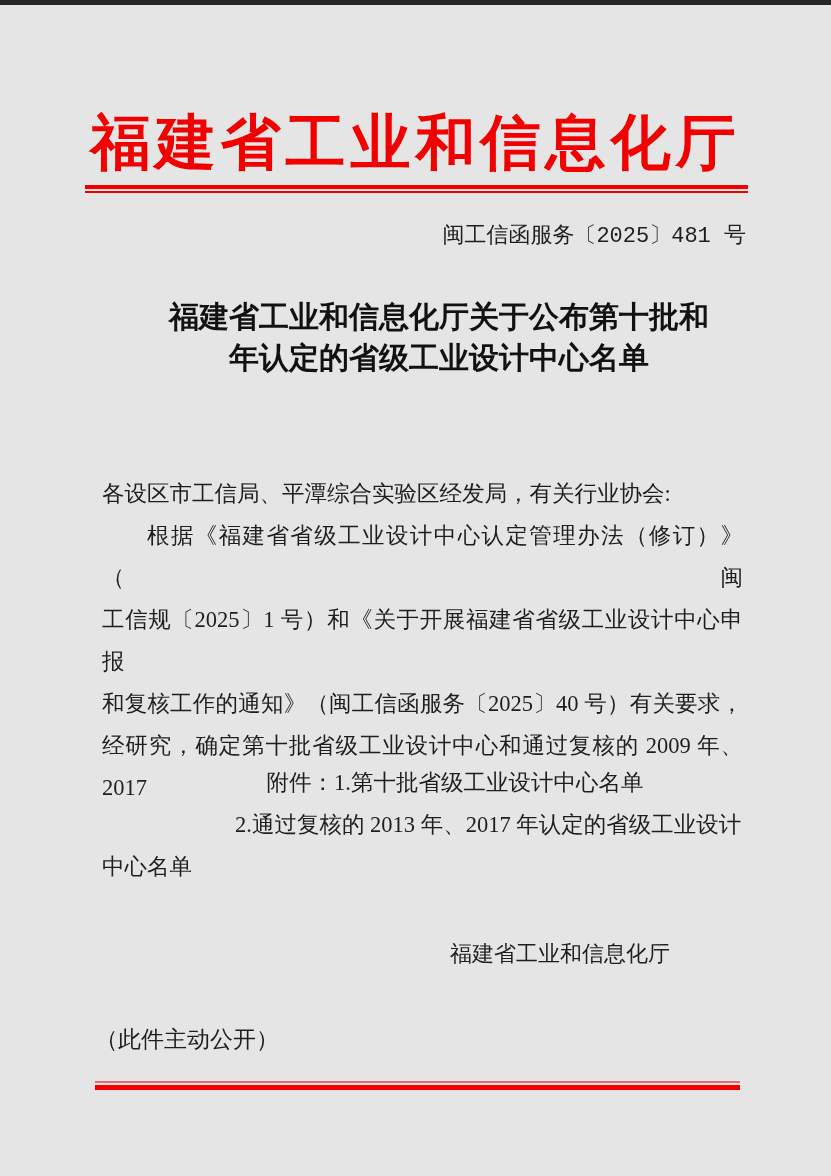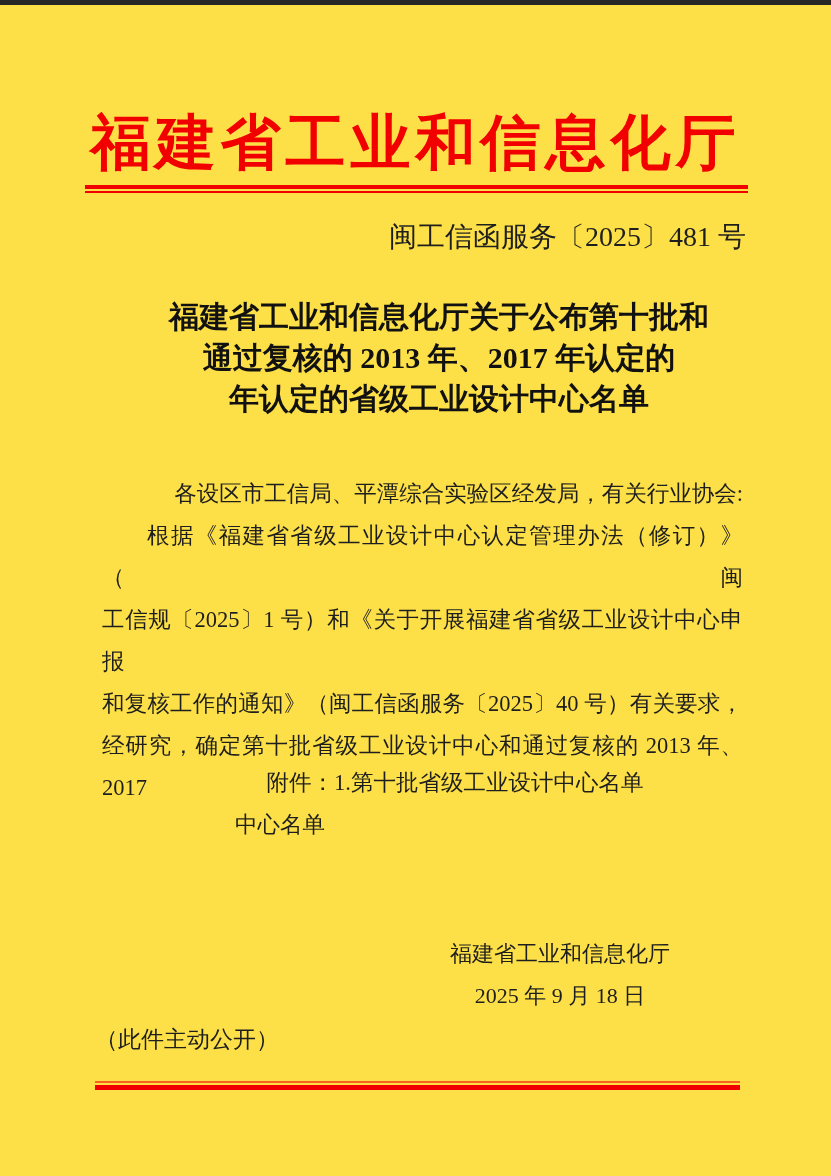--- a/index.html
+++ b/index.html
@@ -4,21 +4,21 @@
 <style>
   html, body {
     margin: 0;
     padding: 0;
     background: #ffffff;
   }
   .page {
     position: relative;
     width: 831px;
     height: 1176px;
-    background: #fde047;
+    background: #e5e5e5;
     overflow: hidden;
     font-family: "Liberation Serif", "DejaVu Serif", serif;
     color: #1e1e1e;
   }
   
   .scan-bar {
     position: absolute;
     top: 0; left: 0; right: 0;
     height: 5px;
     background: #272727;
@@ -45,24 +45,25 @@
     width: 663px;
     height: 8px;
     border-top: 4px solid #f20000;
     border-bottom: 2px solid #f20000;
     box-sizing: border-box;
   }
   .doc-number {
     position: absolute;
     top: 221px;
     right: 85px;
-    font-size: 28px;
+    font-size: 22px;
     line-height: 32px;
     color: #1e1e1e;
     white-space: nowrap;
+    font-family: Liberation Mono, monospace;
   }
   .doc-title {
     position: absolute;
     top: 296px;
     left: 0;
     width: 100%;
     text-align: center;
     font-size: 30px;
     font-weight: bold;
     line-height: 41px;
@@ -70,21 +71,21 @@
   }
   .doc-title .title-line { white-space: nowrap; padding-left: 47px; }
   .body-block {
     position: absolute;
     top: 473px;
     left: 102px;
     width: 641px;
     font-size: 22.5px;
     line-height: 42px;
   }
-  .body-line { white-space: nowrap; text-align: right; }
+  .body-line { white-space: nowrap; }
   .body-line:nth-child(n+2) {
     white-space: normal;
     text-align: justify;
     text-align-last: justify;
     font-family: Liberation Serif, serif;
   }
   .body-line:nth-child(2) { text-indent: 2em; }
   .attachment-block {
     position: absolute;
     top: 762px;
@@ -135,39 +136,38 @@
   <div class="scan-bar"></div>
 
   <div class="agency-header">福建省工业和信息化厅</div>
 
   <div class="header-rule"></div>
 
   <div class="doc-number">闽工信函服务〔2025〕481 号</div>
 
   <div class="doc-title">
     <div class="title-line">福建省工业和信息化厅关于公布第十批和</div>
-    <div class="title-line">通过复核的 2013 年、2017 年认定的</div>
     <div class="title-line">年认定的省级工业设计中心名单</div>
   </div>
 
   <div class="body-block">
     <div class="body-line">各设区市工信局、平潭综合实验区经发局，有关行业协会:</div>
     <div class="body-line">根据《福建省省级工业设计中心认定管理办法（修订）》（闽</div>
     <div class="body-line">工信规〔2025〕1 号）和《关于开展福建省省级工业设计中心申报</div>
     <div class="body-line">和复核工作的通知》（闽工信函服务〔2025〕40 号）有关要求，</div>
-    <div class="body-line">经研究，确定第十批省级工业设计中心和通过复核的 2013 年、2017</div>
+    <div class="body-line">经研究，确定第十批省级工业设计中心和通过复核的 2009 年、2017</div>
   </div>
 
   <div class="attachment-block">
     <div class="attachment-line">附件：1.第十批省级工业设计中心名单</div>
+    <div class="attachment-line">2.通过复核的 2013 年、2017 年认定的省级工业设计</div>
     <div class="attachment-line">中心名单</div>
   </div>
 
   <div class="signature-block">
     <div>福建省工业和信息化厅</div>
-    <div>2025 年 9 月 18 日</div>
   </div>
 
   <div class="publicity-note">（此件主动公开）</div>
 
   <div class="footer-rule"></div>
 
 </div>
 
 </body></html>

